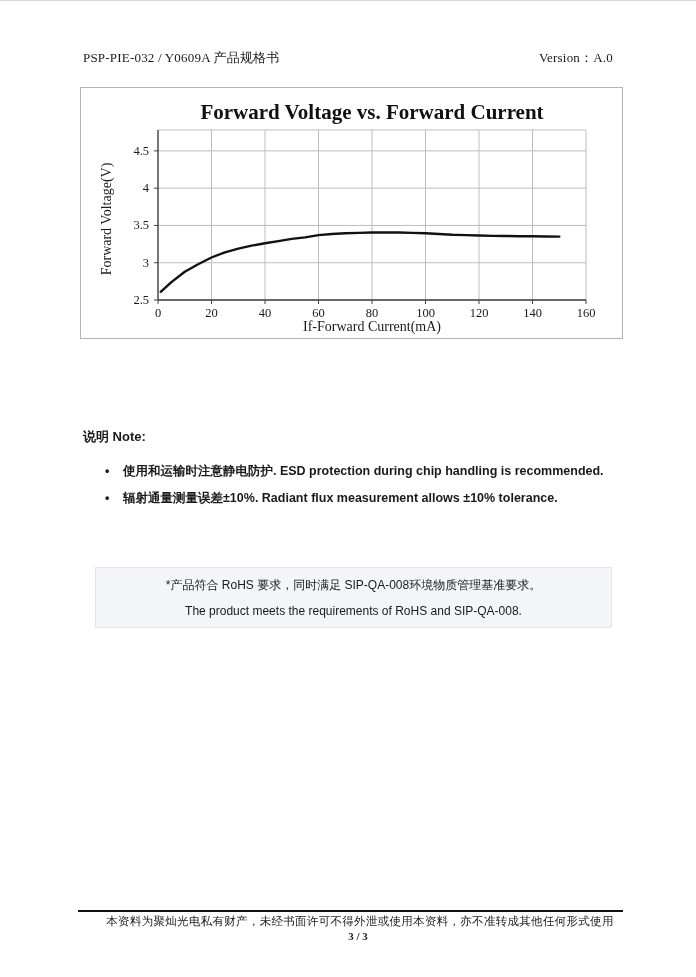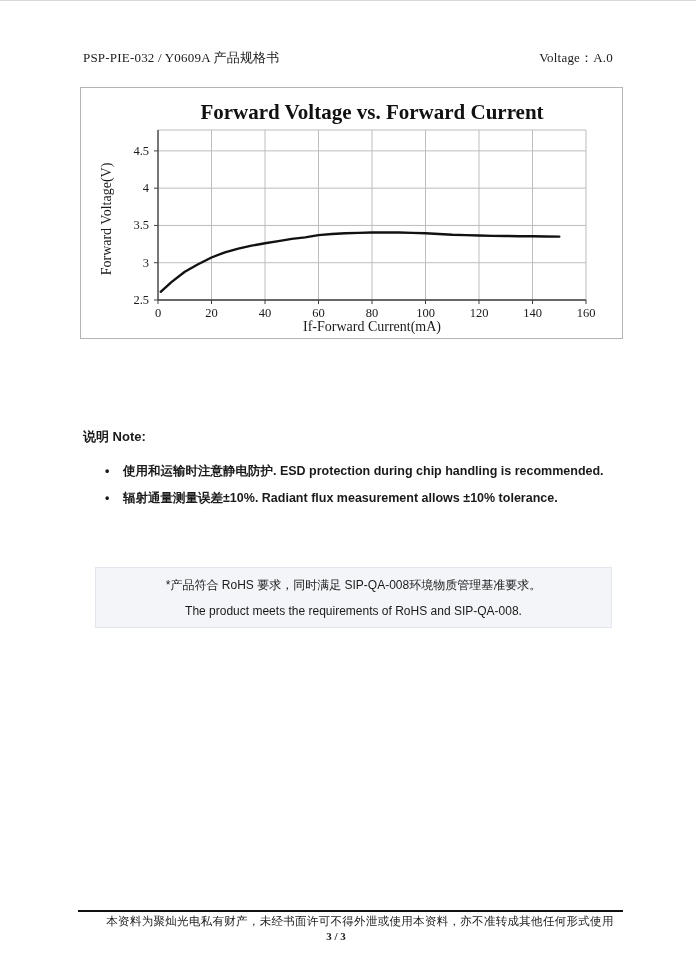--- a/index.html
+++ b/index.html
@@ -30,29 +30,29 @@
   .notes-list li .bullet::before{content:"\2022";}
   
   .rohs-box{position:absolute;left:95px;top:566px;width:517px;height:61px;
     background:#f3f5f9;border:1px solid #e3e6ec;box-sizing:border-box;
     display:flex;flex-direction:column;justify-content:space-evenly;
     text-align:center;font-family:"Liberation Sans", sans-serif;font-size:12px;}
   
   .footer-rule{position:absolute;left:78px;top:909px;width:545px;height:2px;background:#111;}
   .footer-text{position:absolute;left:60px;top:913px;width:600px;text-align:center;
     font-size:11.5px;letter-spacing:.3px;}
-  .footer-page{position:absolute;left:36px;top:929px;width:600px;text-align:center;
+  .footer-page{position:absolute;left:58px;top:929px;width:600px;text-align:center;
     font-size:11px;font-weight:bold;}
 </style>
 </head>
 <body>
 
 <div class="header">
   <span>PSP-PIE-032 / Y0609A 产品规格书</span>
-  <span>Voltage：A.0</span>
+  <span>Version：A.0</span>
 </div>
 
 <div class="chart-box">
   <svg width="541" height="250" viewBox="0 0 541 250">
     <g id="grid">
         <line x1="77" y1="42" x2="77" y2="212" stroke="#bdbdbd" stroke-width="1"></line>
         <line x1="130.5" y1="42" x2="130.5" y2="212" stroke="#bdbdbd" stroke-width="1"></line>
         <line x1="184" y1="42" x2="184" y2="212" stroke="#bdbdbd" stroke-width="1"></line>
         <line x1="237.5" y1="42" x2="237.5" y2="212" stroke="#bdbdbd" stroke-width="1"></line>
         <line x1="291" y1="42" x2="291" y2="212" stroke="#bdbdbd" stroke-width="1"></line>

